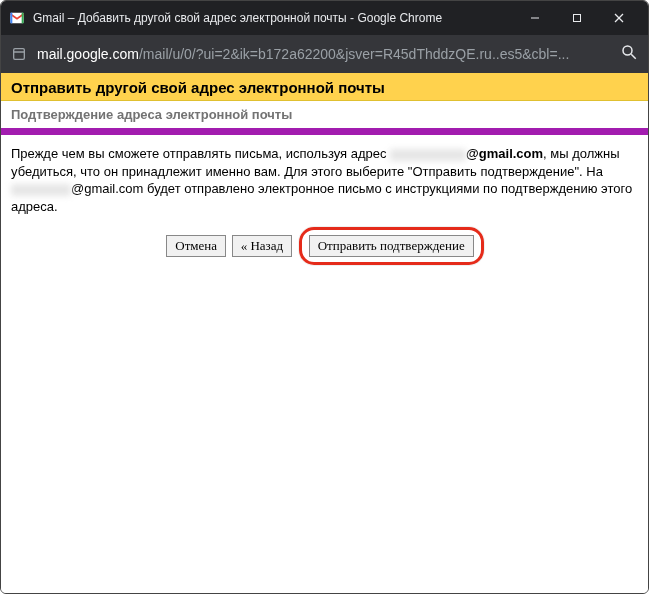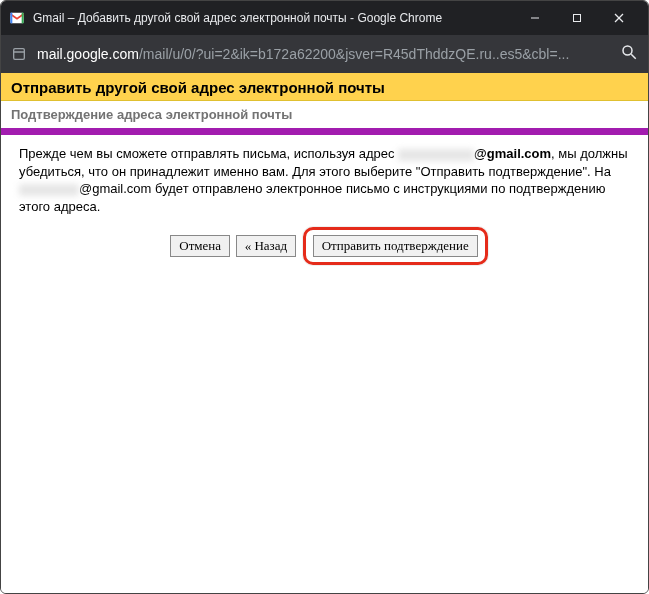--- a/index.html
+++ b/index.html
@@ -65,21 +65,21 @@
     border-bottom: 1px solid #e0c030;
   }
   .sub-header {
     padding: 6px 10px 6px 10px;
     font-weight: bold;
     font-size: 13px;
     color: #737373;
     border-bottom: 7px solid #a21caf;
   }
   .body-text {
-    padding: 10px 10px 14px 18px;
+    padding: 10px 10px 14px 10px;
     font-size: 13px;
     color: #000;
     line-height: 1.35;
   }
   .body-text .bold { font-weight: bold; }
   .blur {
     display: inline-block;
     background: #e6e6e6;
     filter: blur(3px);
     border-radius: 2px;
@@ -95,21 +95,21 @@
     font-size: 13px;
     background: #f1f1f1;
     border: 1px solid #888;
     padding: 2px 8px;
     margin: 0 1px;
     cursor: pointer;
   }
   .highlight-ring {
     display: inline-block;
     border: 3px solid #e52b1a;
-    border-radius: 10px;
+    border-radius: 15px;
     padding: 5px 6px;
     margin-left: 2px;
     box-shadow: 0 0 0 1px rgba(0,0,0,0.06);
   }
 </style>
 </head>
 <body>
 
 <div class="titlebar">
   <span class="gmail-logo">

